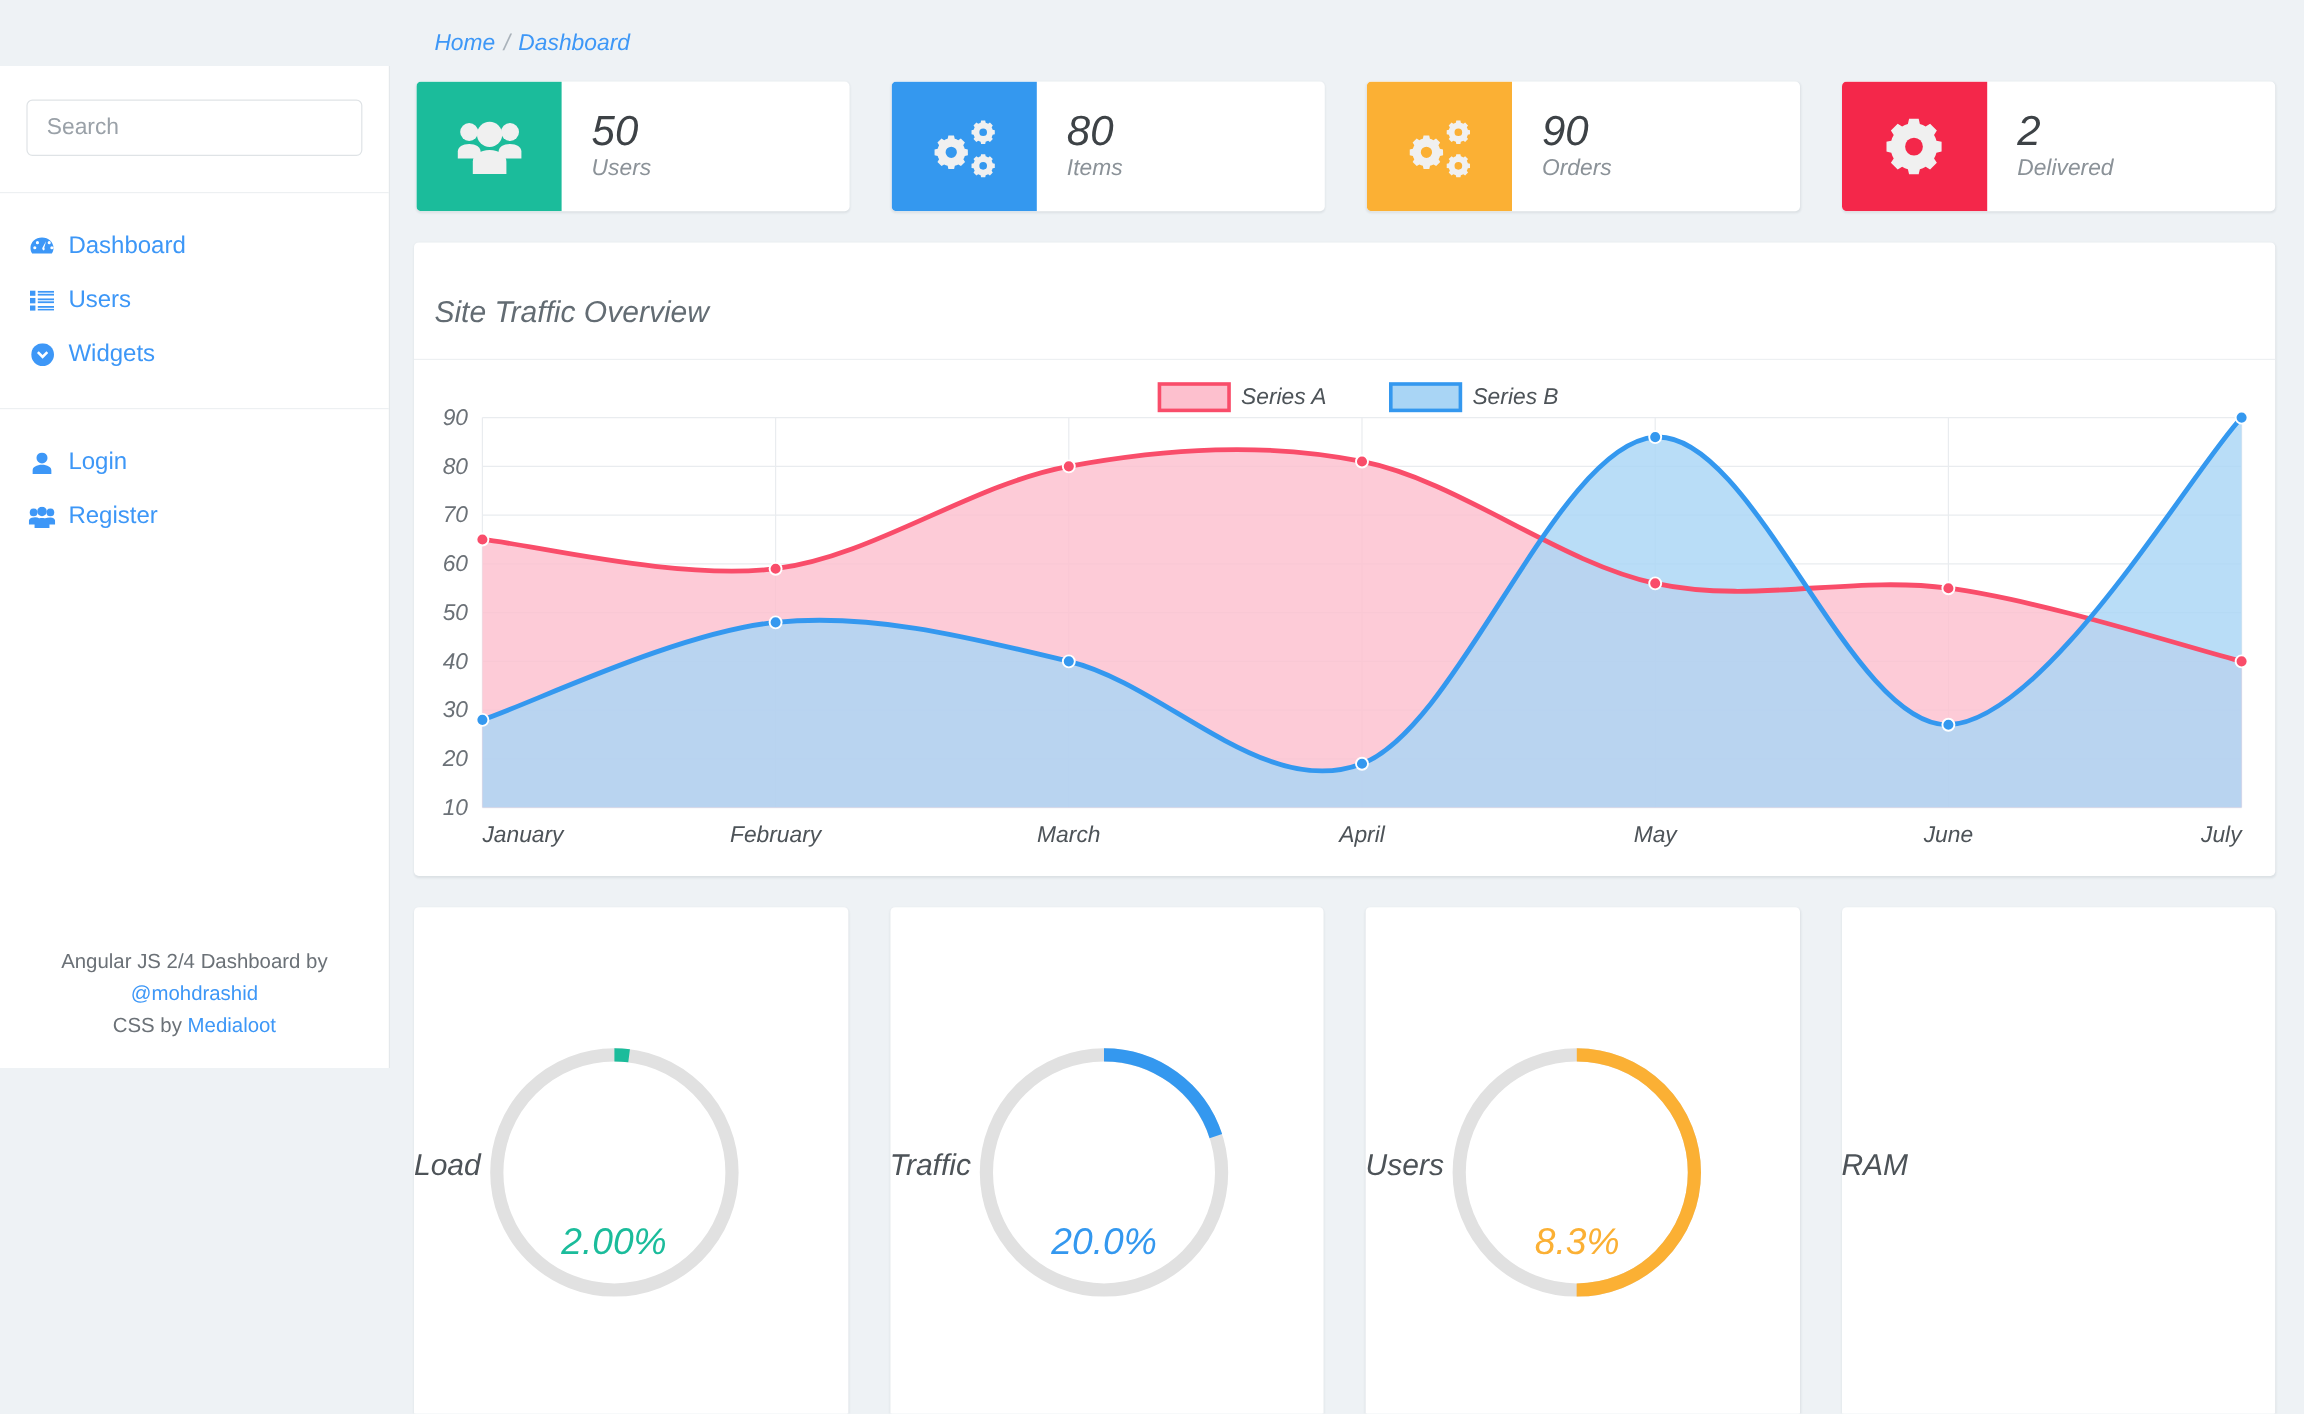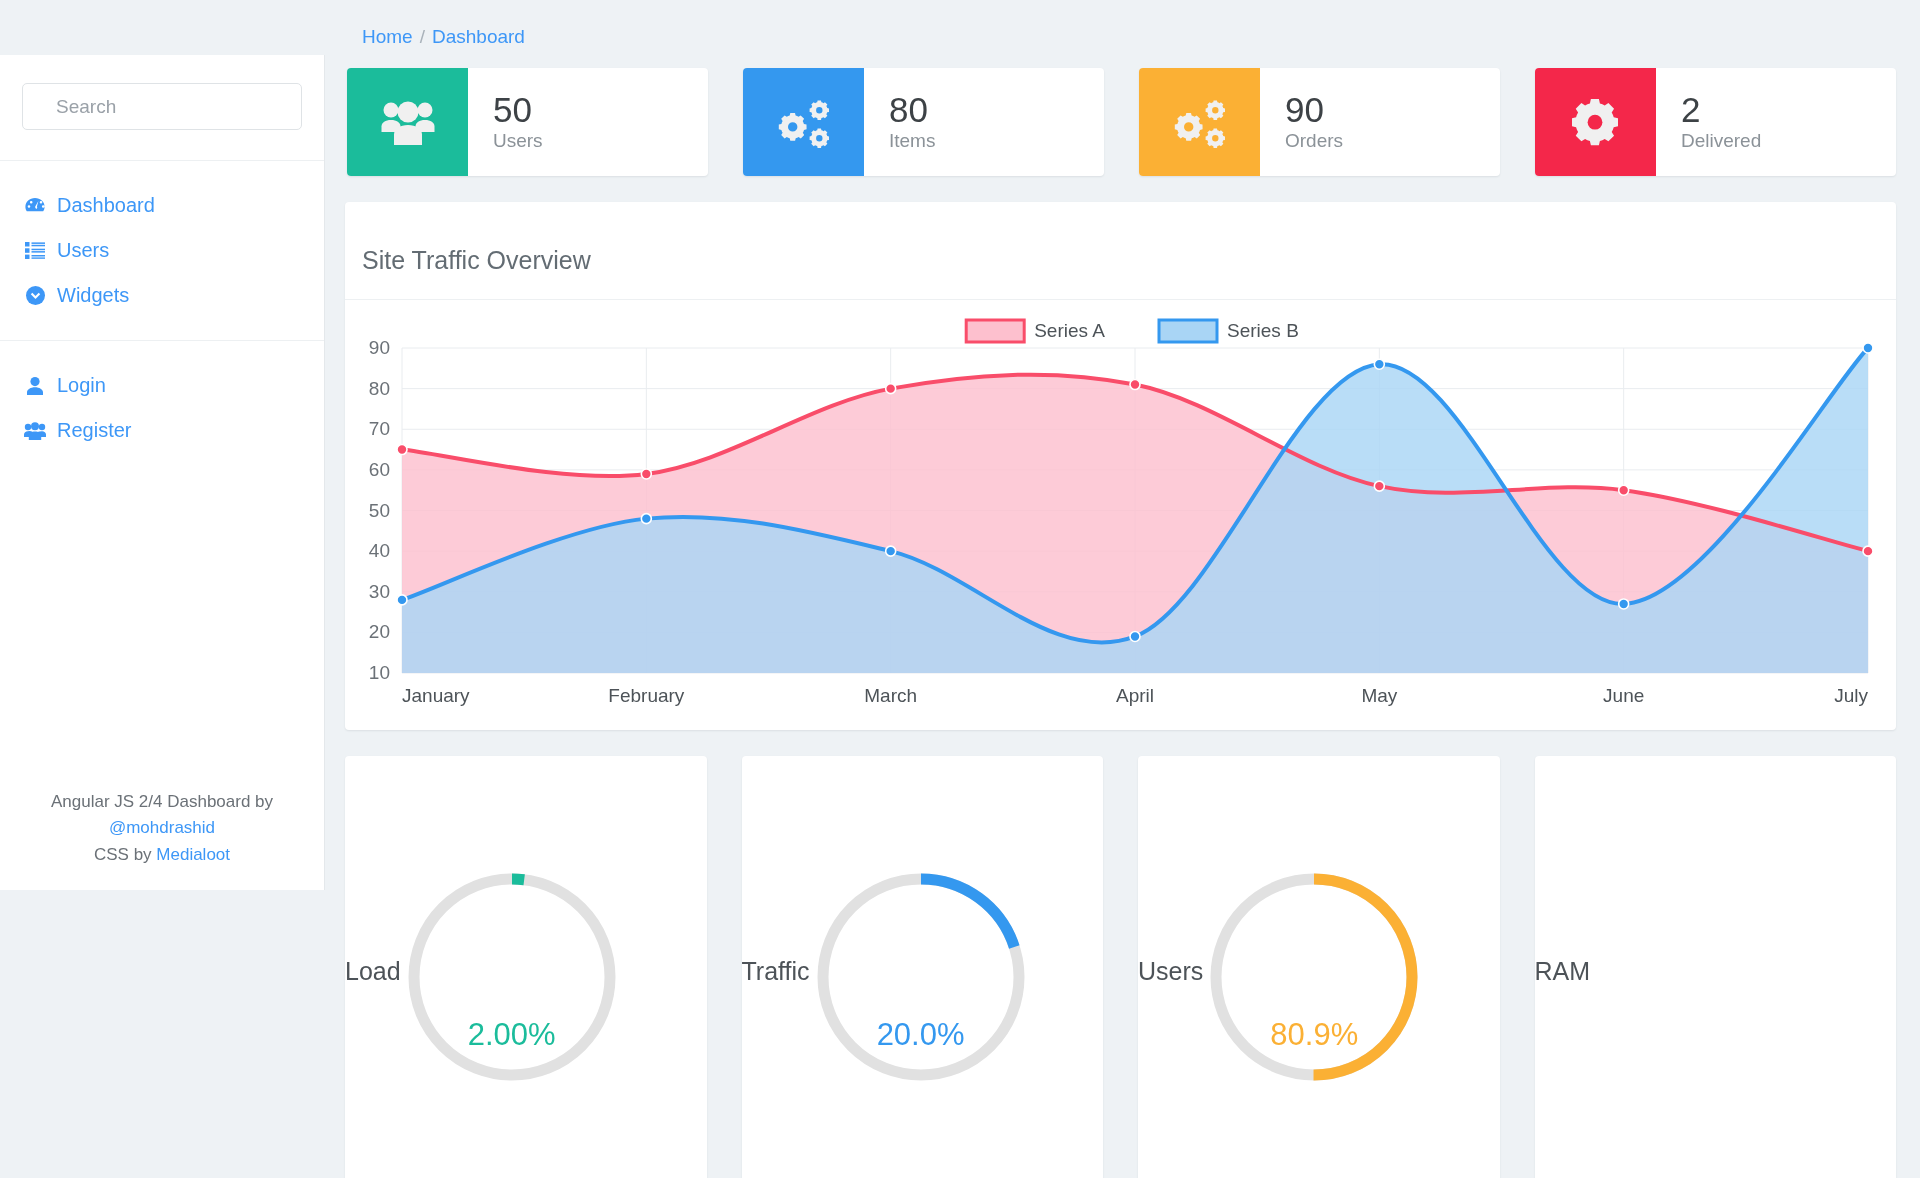--- a/index.html
+++ b/index.html
@@ -18,21 +18,21 @@
     margin-top: 55px;
     height: 835px;
     border-right: 1px solid #e4e8eb;
     display: flex; flex-direction: column;
     position: relative;
   }
   .search-wrap { padding: 28px 22px 30px 22px; border-bottom: 1px solid #edf0f2; }
   .search-input {
     width: 100%; height: 47px;
     border: 1px solid #dfe3e6; border-radius: 5px;
-    background: #fff; padding: 0 33px;
+    background: #fff; padding: 0 16px;
     font-size: 19px; font-family: "Liberation Sans", sans-serif;
     color: #5b6166; outline: none;
   }
   .search-input::placeholder { color: #9aa1a8; }
 
   .nav-group { padding: 22px 0 22px 0; }
   .nav-group + .nav-group { border-top: 1px solid #edf0f2; }
   .nav-item {
     display: flex; align-items: center; gap: 11px;
     padding: 11px 0 11px 24px;
@@ -42,21 +42,21 @@
   .nav-icon { width: 22px; height: 20px; display: inline-flex; align-items: center; justify-content: center; flex: none; }
   .nav-icon svg { display: block; }
 
   .side-footer {
     position: absolute; bottom: 22px; left: 0; right: 0;
     text-align: center; font-size: 17px; color: #6b7177; line-height: 1.55;
   }
   .side-footer a { color: #3d97f7; text-decoration: none; }
 
   
-  .main { flex: 1; padding: 0 24px 0 20px; overflow: hidden; }
+  .main { flex: 1; padding: 0 24px 0 20px; overflow: hidden; font-style: italic; }
   .breadcrumb {
     padding: 26px 0 20px 17px;
     font-size: 19px; color: #3d97f7;
   }
   .breadcrumb a { color: #3d97f7; text-decoration: none; }
   .breadcrumb .sep { color: #a9b2ba; margin: 0 7px; }
 
   
   .stats-row { display: flex; gap: 35px; padding: 0 0 0 2px; }
   .stat-card {
@@ -335,21 +335,21 @@
           <div class="gauge-val" id="gv1" style="color: rgb(52, 152, 239);">20.0%</div>
         </div>
       </div>
       <div class="gauge-card">
         <div class="gauge-title">Users</div>
         <div class="gauge-wrap">
           <svg class="g-svg" width="222" height="222" viewBox="0 0 222 222">
               <circle cx="111" cy="111" r="98" fill="none" stroke="#e1e1e1" stroke-width="11"></circle>
               <circle cx="111" cy="111" r="98" fill="none" stroke="#fbb034" stroke-width="11" stroke-linecap="butt" stroke-dasharray="307.8760800517997 615.7521601035994" transform="rotate(-90 111 111)"></circle>
             </svg>
-          <div class="gauge-val" id="gv2" style="color: rgb(251, 176, 52);">80.9%</div>
+          <div class="gauge-val" id="gv2" style="color: rgb(251, 176, 52);">8.3%</div>
         </div>
       </div>
       <div class="gauge-card">
         <div class="gauge-title">RAM</div>
       </div>
     </div>
 
   </main>
 </div>
 

